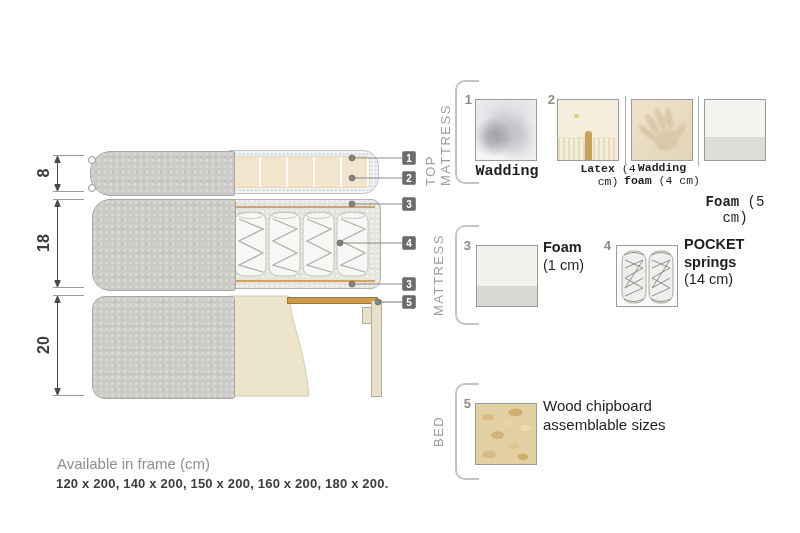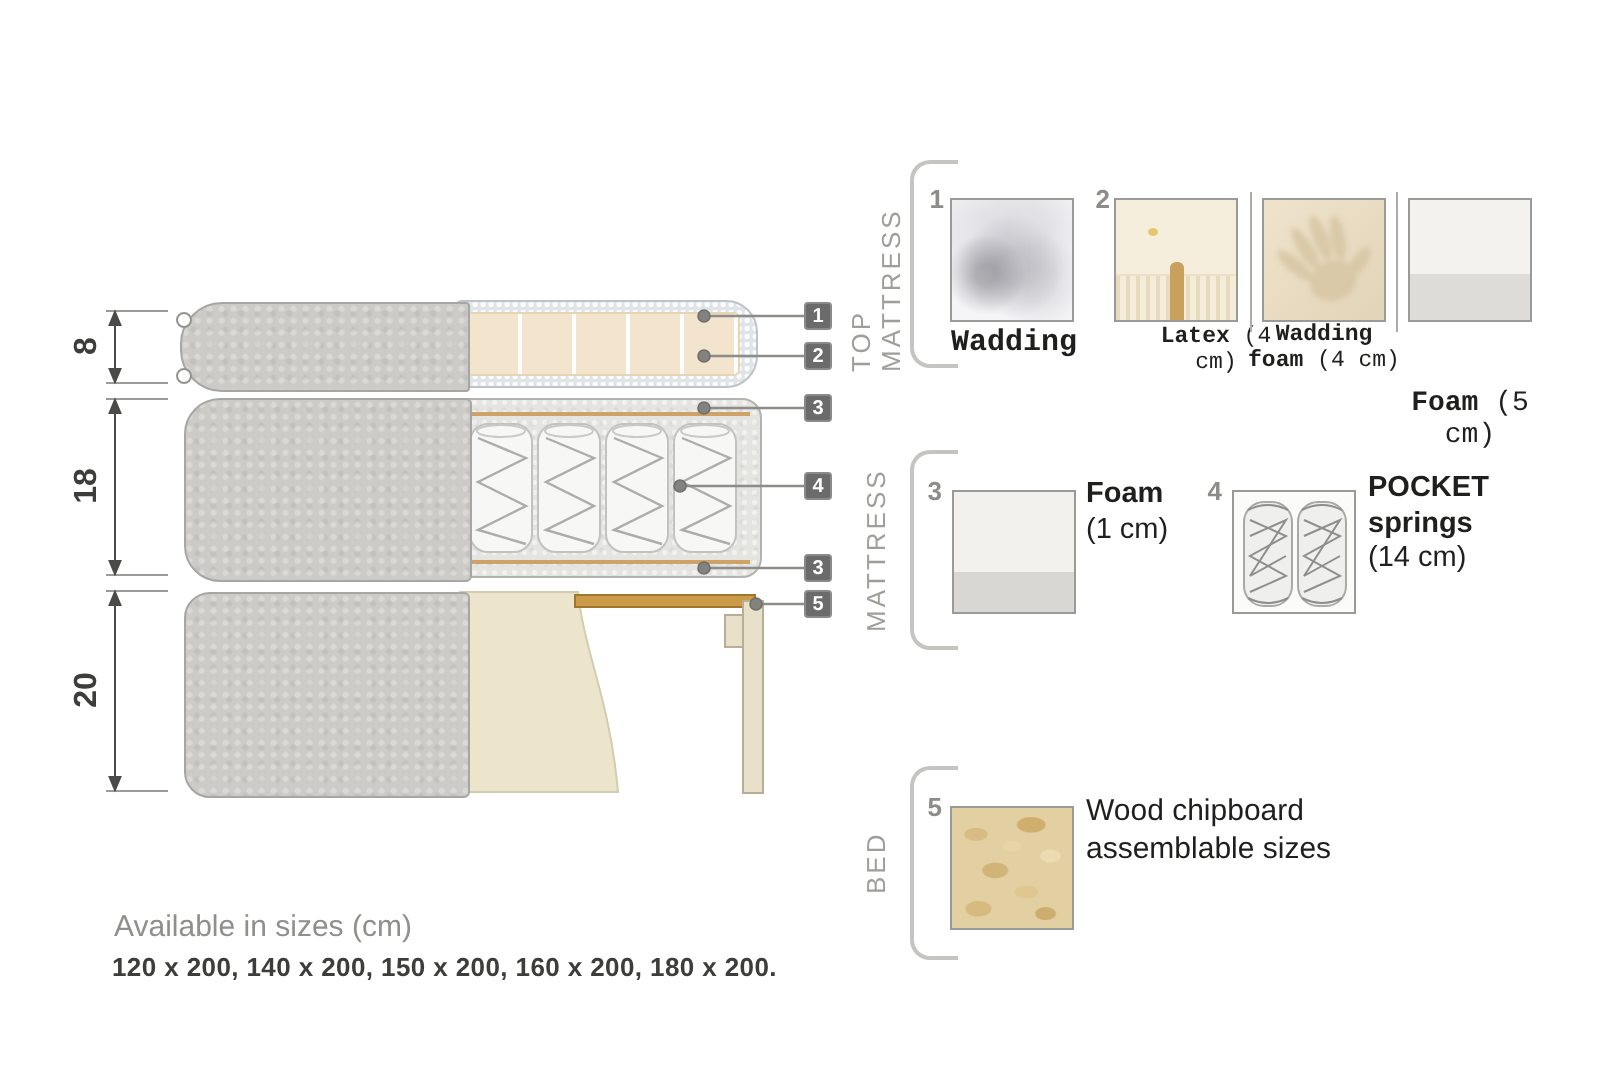--- a/index.html
+++ b/index.html
@@ -292,16 +292,16 @@
   <div class="abs section-label" style="left:427px;top:383px;width:22px;height:97px;">BED</div>
   <div class="abs bracket" style="left:455px;top:383px;height:97px;"></div>
 
   <div class="abs num-marker" style="left:457px;top:396px;width:14px;text-align:right;">5</div>
   <div class="swatch sw-chip" style="left:475px;top:403px;"></div>
   <div class="abs caption" style="left:543px;top:397px;font-size:15px;line-height:18.5px;font-weight:normal;">
     <div>Wood chipboard</div>
     <div>assemblable sizes</div>
   </div>
 
-  <div class="abs footer-title" style="left:57px;top:455px;">Available in sizes (cm)</div>
+  <div class="abs footer-title" style="left:57px;top:455px;">Available in frame (cm)</div>
   <div class="abs footer-sizes" style="left:56px;top:476px;">120 x 200, 140 x 200, 150 x 200, 160 x 200, 180 x 200.</div>
 
 </div>
 
 </body></html>

